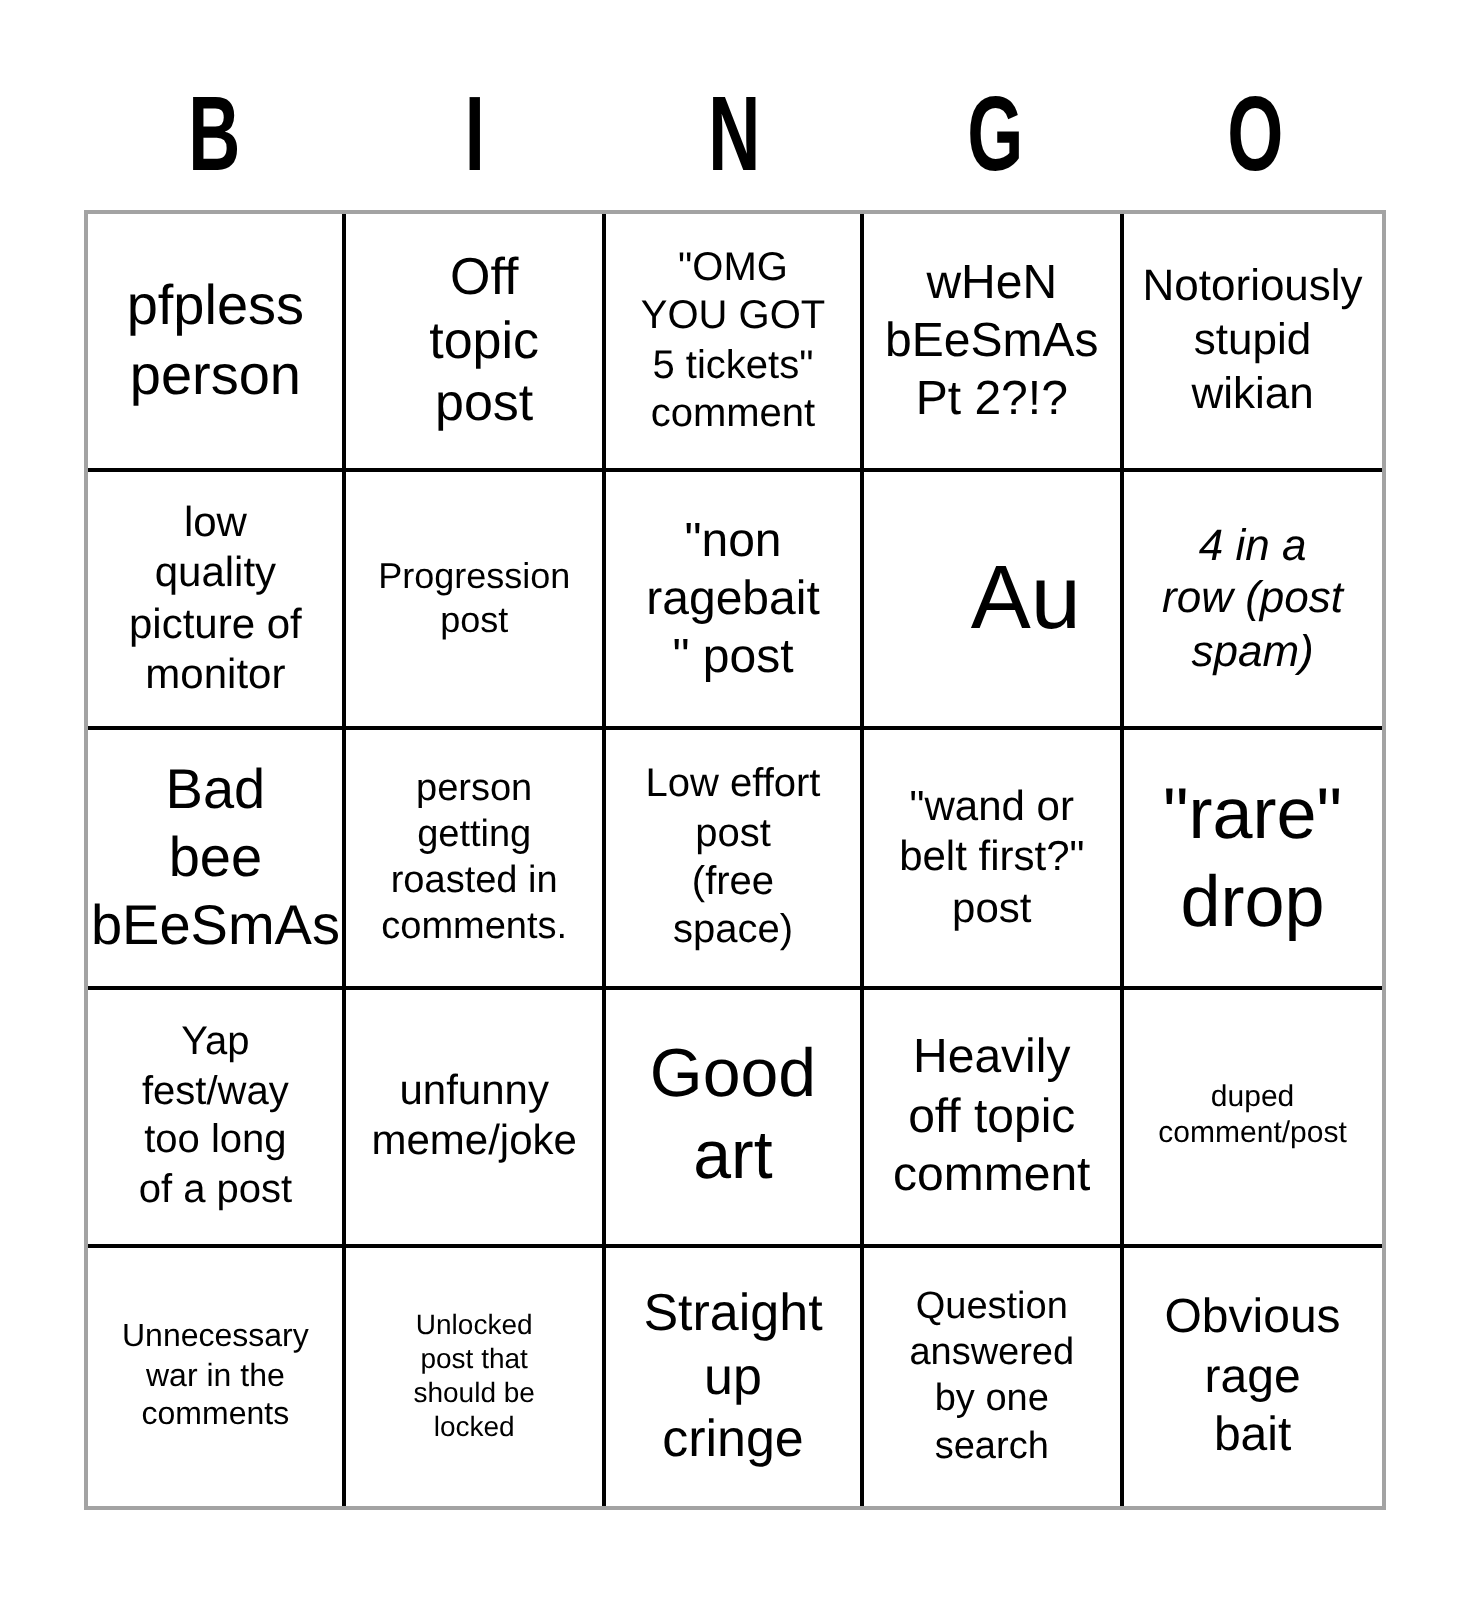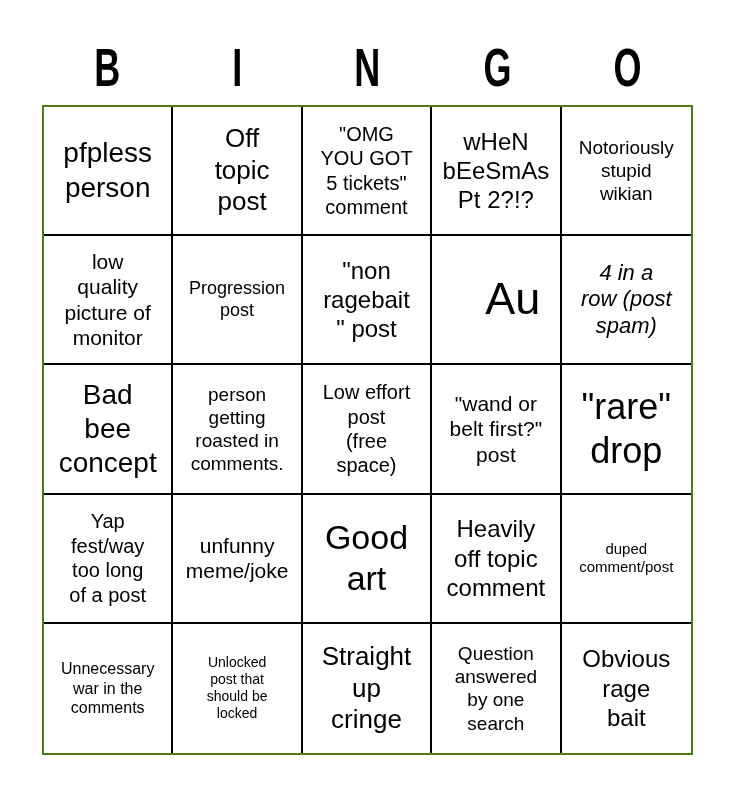--- a/index.html
+++ b/index.html
@@ -39,21 +39,21 @@
     display: inline-block;
     transform: scaleX(0.68);
     transform-origin: 50% 100%;
   }
   .grid {
     position: absolute;
     left: 42px;
     top: 105px;
     width: 651px;
     height: 650px;
-    border: 2px solid #4d7c0f;
+    border: 2px solid #a3a3a3;
     background: #ffffff;
     display: grid;
     grid-template-columns: repeat(5, 1fr);
     grid-template-rows: repeat(5, 1fr);
   }
   .cell {
     border-right: 2px solid #000000;
     border-bottom: 2px solid #000000;
     display: flex;
     align-items: center;
@@ -108,21 +108,21 @@
 YOU GOT
 5 tickets"
 comment</div>
       </div>
     <div class="cell">
         <div class="cell-text" style="font-size: 24px;">wHeN
 bEeSmAs
 Pt 2?!?</div>
       </div>
     <div class="cell">
-        <div class="cell-text" style="font-size: 19px;">Notoriously
+        <div class="cell-text" style="font-size: 22px;">Notoriously
 stupid
 wikian</div>
       </div>
 
     <div class="cell">
         <div class="cell-text" style="font-size: 21px;">low
 quality
 picture of
 monitor</div>
       </div>
@@ -140,21 +140,21 @@
       </div>
     <div class="cell">
         <div class="cell-text" style="font-size: 22px; font-style: italic;">4 in a
 row (post
 spam)</div>
       </div>
 
     <div class="cell">
         <div class="cell-text" style="font-size: 28px;">Bad
 bee
-concept</div>
+bEeSmAs</div>
       </div>
     <div class="cell">
         <div class="cell-text" style="font-size: 19px;">person
 getting
 roasted in
 comments.</div>
       </div>
     <div class="cell">
         <div class="cell-text" style="font-size: 20px; text-align: center;">Low effort
 post

